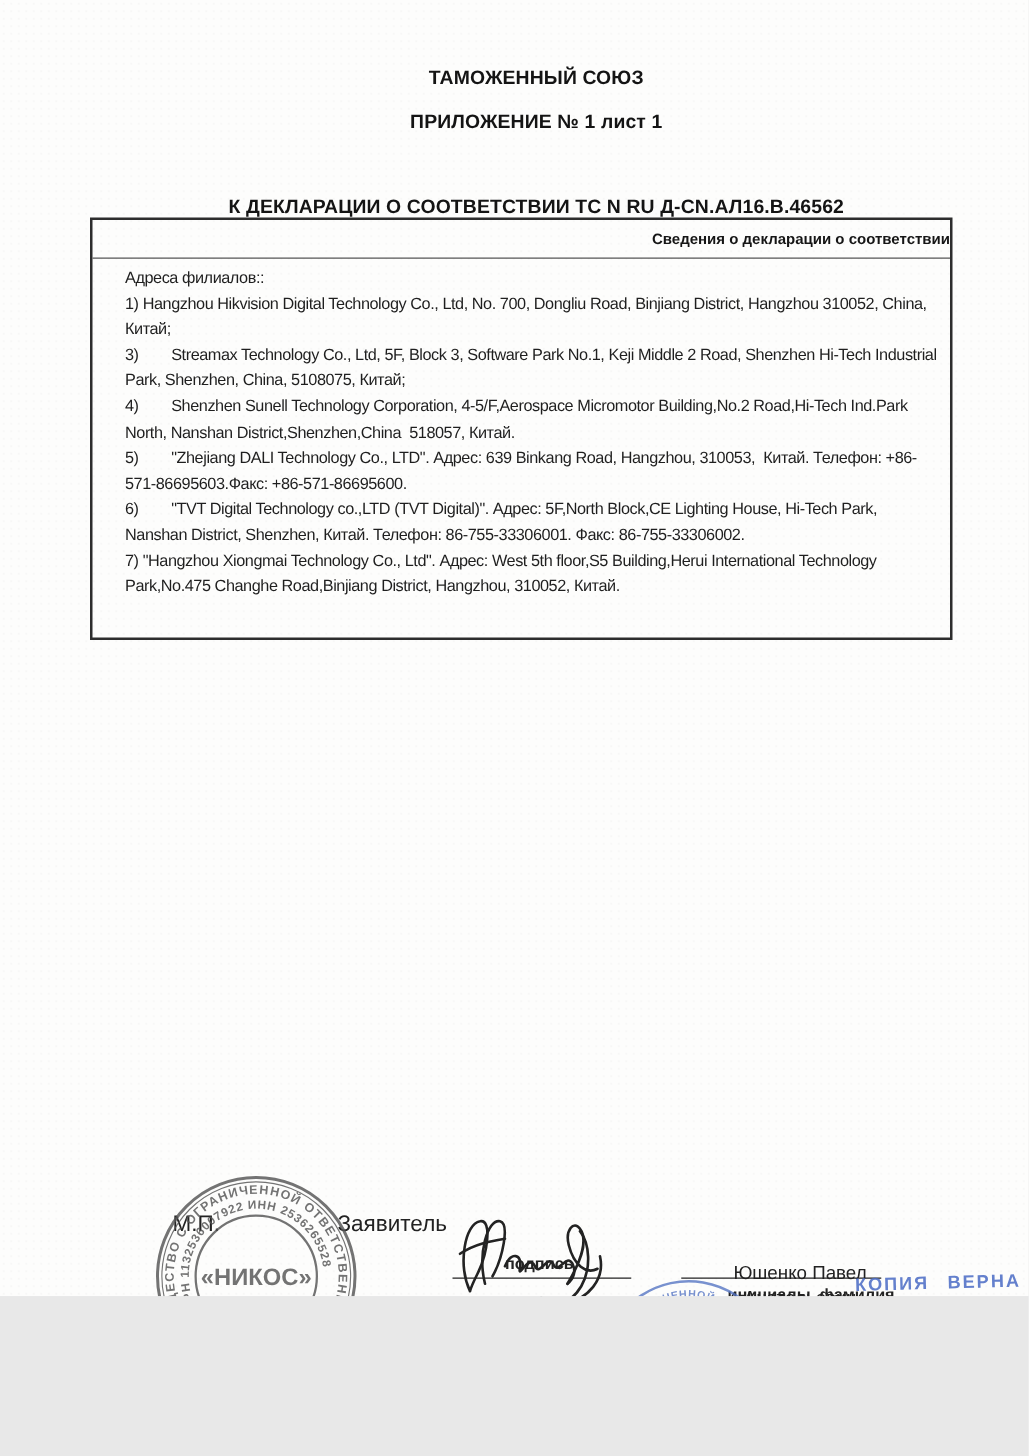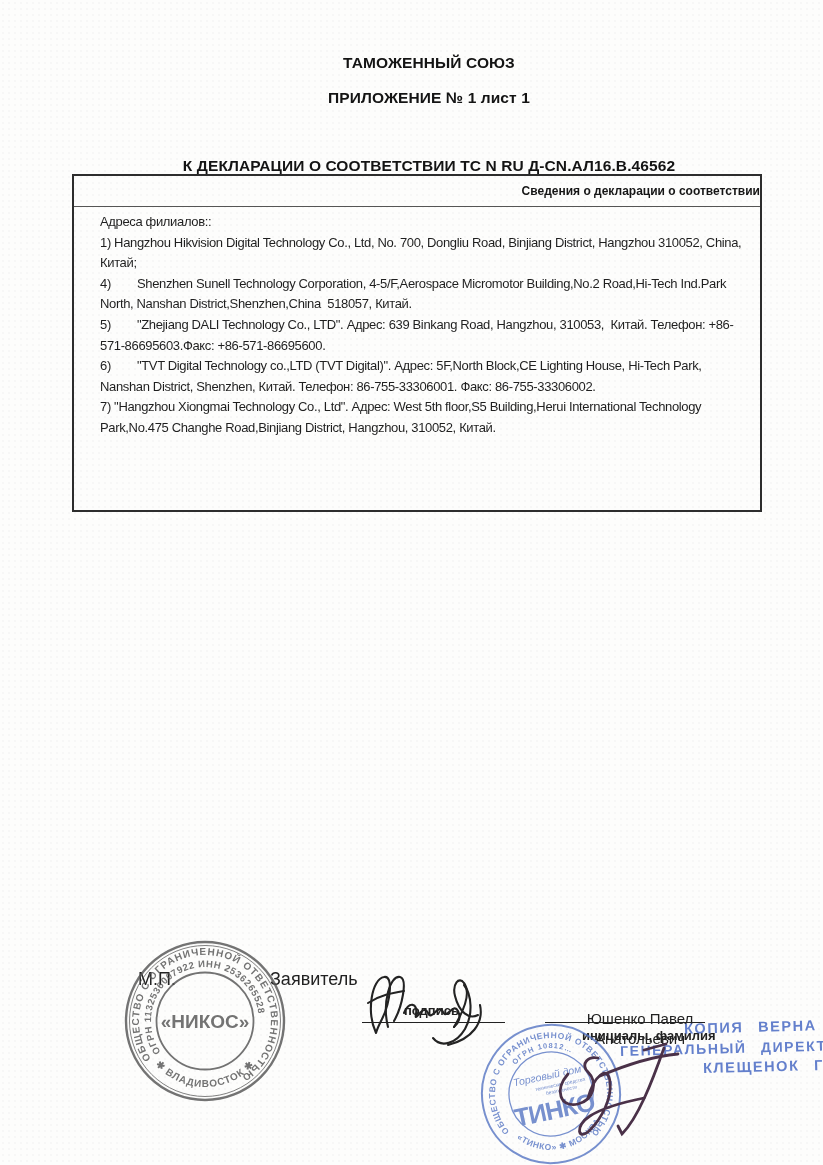--- a/index.html
+++ b/index.html
@@ -2,21 +2,21 @@
 <html><head>
 <meta charset="utf-8">
 <style>
   html,body{margin:0;padding:0;}
   body{
     font-family:"Liberation Sans", sans-serif;
     background:#e8e8e8;
   }
   .page{
     position:relative;
-    width:823px;height:1165px;
+    width:823px;height:1037px;
     margin:0 auto;
     background:#fdfdfc;
     background-image:radial-gradient(rgba(120,120,130,0.045) 1px, transparent 1px);
     background-size:6px 6px;
     overflow:hidden;
     color:#1c1c1c;
   }
   .hdr{
     position:absolute;left:35px;width:788px;
     text-align:center;font-weight:bold;font-size:15.5px;
@@ -67,20 +67,21 @@
   <div class="hdr hdr1">ТАМОЖЕННЫЙ СОЮЗ</div>
   <div class="hdr hdr2">ПРИЛОЖЕНИЕ № 1 лист 1</div>
   <div class="hdr hdr3">К ДЕКЛАРАЦИИ О СООТВЕТСТВИИ ТС N RU Д-CN.АЛ16.В.46562</div>
 
   <div class="infobox">
     <div class="infobox-title">Сведения о декларации о соответствии</div>
     <div class="infobox-body">
       <p>Адреса филиалов::</p>
       <div>
           <p>1) Hangzhou Hikvision Digital Technology Co., Ltd, No. 700, Dongliu Road, Binjiang District, Hangzhou 310052, China, Китай;</p>
+          <p>3)        Streamax Technology Co., Ltd, 5F, Block 3, Software Park No.1, Keji Middle 2 Road, Shenzhen Hi-Tech Industrial Park, Shenzhen, China, 5108075, Китай;</p>
           <p>4)        Shenzhen Sunell Technology Corporation, 4-5/F,Aerospace Micromotor Building,No.2 Road,Hi-Tech Ind.Park North, Nanshan District,Shenzhen,China  518057, Китай.</p>
           <p>5)        "Zhejiang DALI Technology Co., LTD". Адрес: 639 Binkang Road, Hangzhou, 310053,  Китай. Телефон: +86-571-86695603.Факс: +86-571-86695600.</p>
           <p>6)        "TVT Digital Technology co.,LTD (TVT Digital)". Адрес: 5F,North Block,CE Lighting House, Hi-Tech Park, Nanshan District, Shenzhen, Китай. Телефон: 86-755-33306001. Факс: 86-755-33306002.</p>
           <p>7) "Hangzhou Xiongmai Technology Co., Ltd". Адрес: West 5th floor,S5 Building,Herui International Technology Park,No.475 Changhe Road,Binjiang District, Hangzhou, 310052, Китай.</p>
         </div>
     </div>
   </div>
 
   <div class="flabel" style="left:118px;top:969px;">М.П.</div>
   <div class="flabel" style="left:250px;top:969px;">Заявитель</div>

